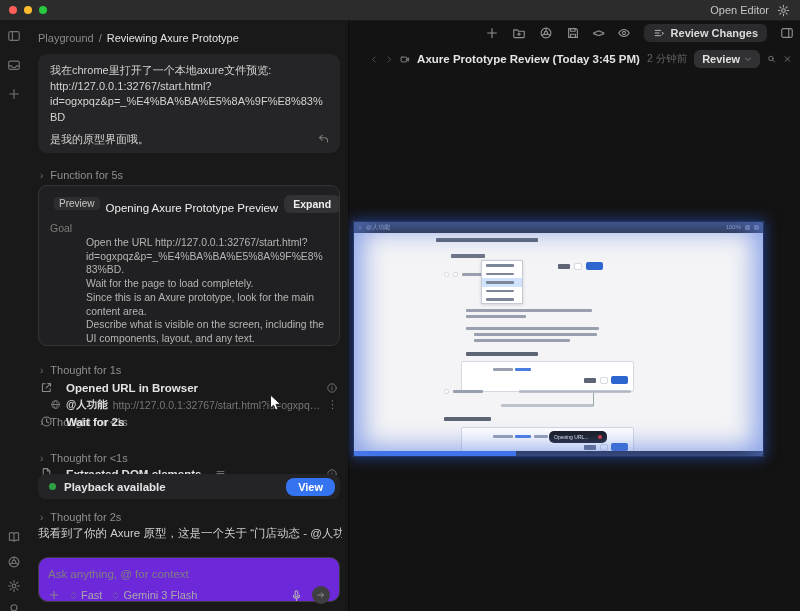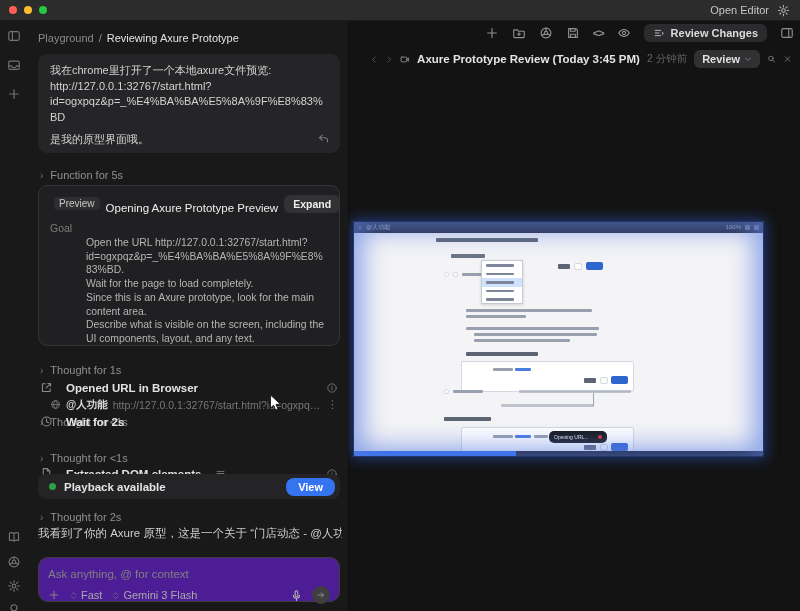--- a/index.html
+++ b/index.html
@@ -65,21 +65,21 @@
     border-radius:8px; display:flex; align-items:center; gap:8px; padding:0 5px 0 11px; }
   .gdot { width:7px; height:7px; border-radius:50%; background:#2ea043; }
   .playback-label { font-size:11.5px; font-weight:600; color:#e4e4e4; }
   .view-btn { margin-left:auto; background:#3574f0; color:#fff; border:none; border-radius:8px;
     font-size:11px; font-weight:700; padding:3px 12px; cursor:pointer; }
 
   .assistant { position:absolute; left:10px; top:505px; width:304px; font-size:11.5px; color:#cfcfcf;
     white-space:nowrap; overflow:hidden; }
 
   .composer { position:absolute; left:10px; top:536px; width:302px; height:45px;
-    border:1px solid #3e3e40; border-radius:10px; background:#4c1d95; padding:6px 9px 5px 9px; }
+    border:1px solid #3e3e40; border-radius:10px; background:#6d28d9; padding:6px 9px 5px 9px; }
   .composer input { width:100%; background:transparent; border:none; outline:none; color:#d8d8d8;
     font-size:11.5px; font-family:inherit; }
   .composer input::placeholder { color:#808080; }
   .composer-row { display:flex; align-items:center; gap:9px; margin-top:4px; color:#8a8a8a; }
   .chip { display:flex; align-items:center; gap:3px; font-size:11px; color:#a9a9a9; cursor:pointer; }
   .chip .cic { width:9px; height:9px; color:#7a7a7a; }
   .send-btn { width:18px; height:18px; border-radius:50%; background:#3f3f42; border:none;
     display:flex; align-items:center; justify-content:center; color:#9c9c9c; cursor:pointer; }
   .mic { width:13px; height:13px; color:#b7b7b7; margin-left:auto; }
 

